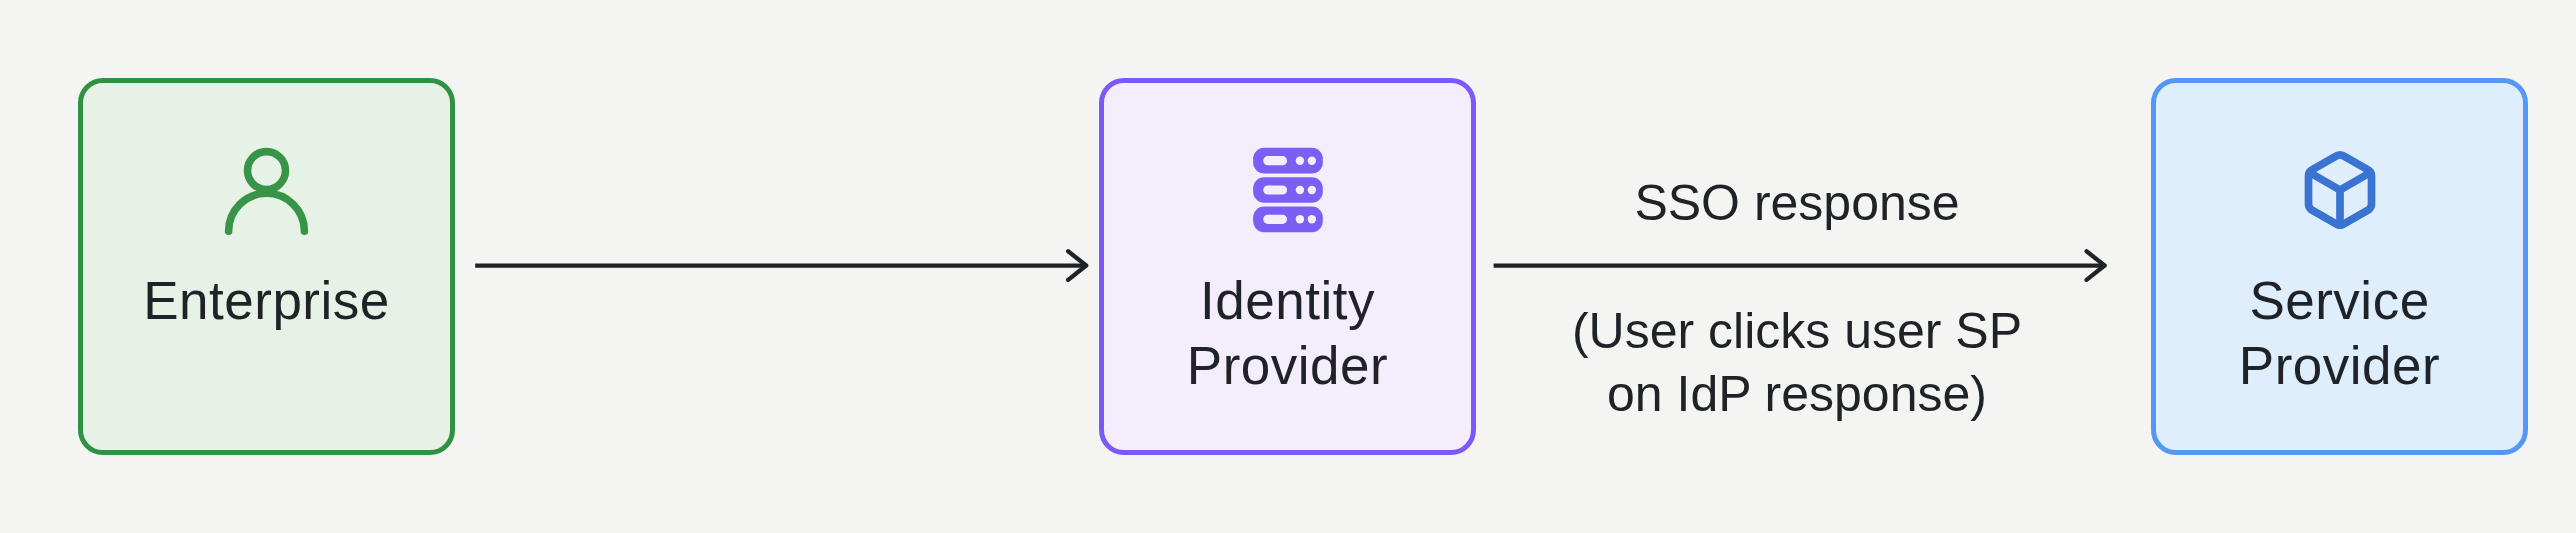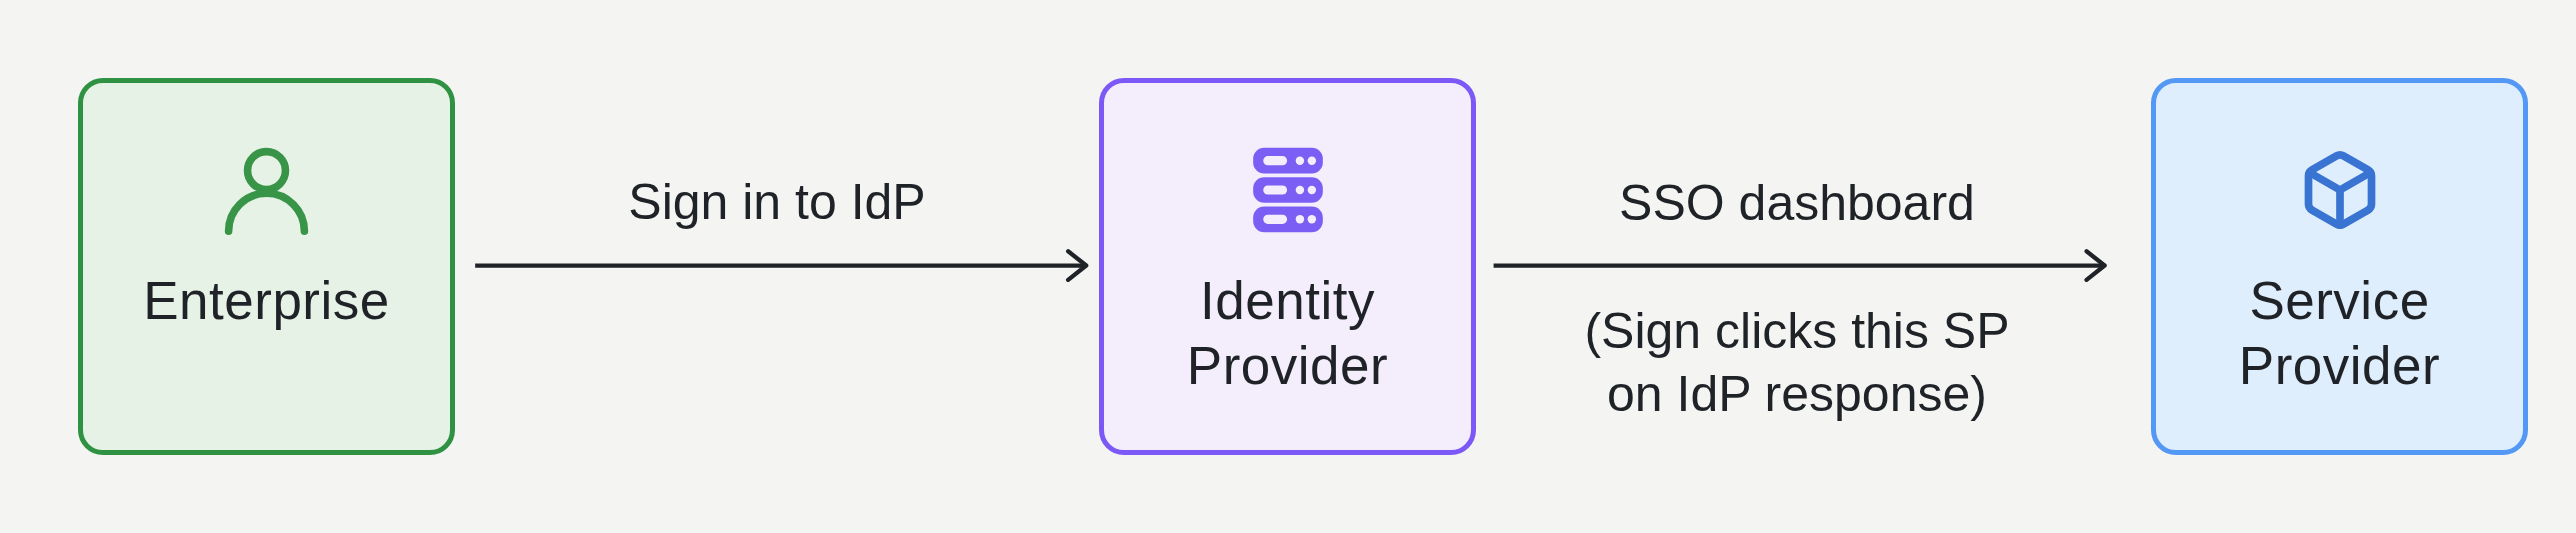--- a/index.html
+++ b/index.html
@@ -133,23 +133,22 @@
     <g>
       <line x1="498" y1="279" x2="1137" y2="279" stroke-width="4.5"></line>
       <polyline points="1121,264 1140,279 1121,294" stroke-width="4.5" stroke-linecap="round" stroke-linejoin="round"></polyline>
     </g>
     <g>
       <line x1="1568" y1="279" x2="2207" y2="279" stroke-width="4.5"></line>
       <polyline points="2191,264 2210,279 2191,294" stroke-width="4.5" stroke-linecap="round" stroke-linejoin="round"></polyline>
     </g>
   </svg>
 
-  <div class="edge-label edge-label-sign-in">Sign in to IdP</div>
 
-  <div class="edge-label edge-label-sso-response">SSO dashboard</div>
+  <div class="edge-label edge-label-sso-response">SSO response</div>
 
   <div class="edge-label edge-sublabel">
-    <div>(Sign clicks this SP</div>
+    <div>(User clicks user SP</div>
     <div>on IdP response)</div>
   </div>
 
 </div>
 
 
 </body></html>

